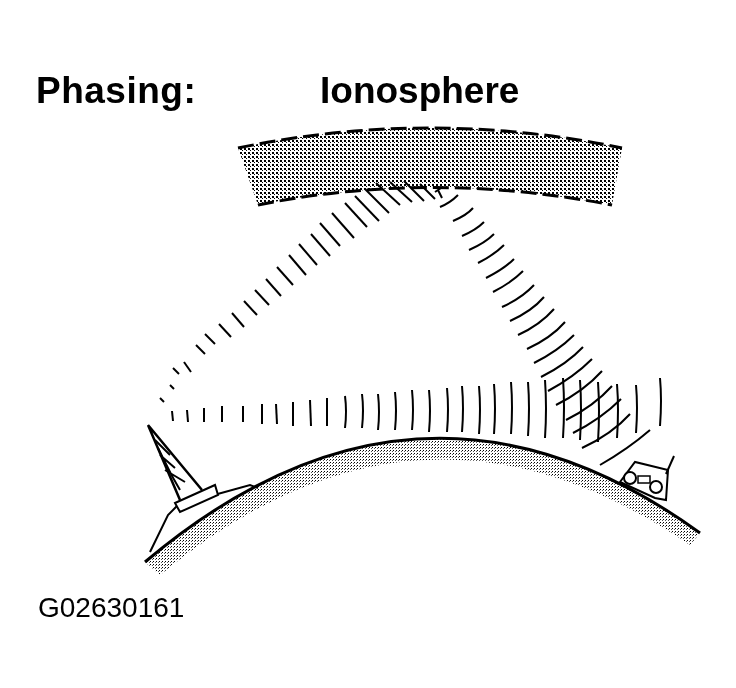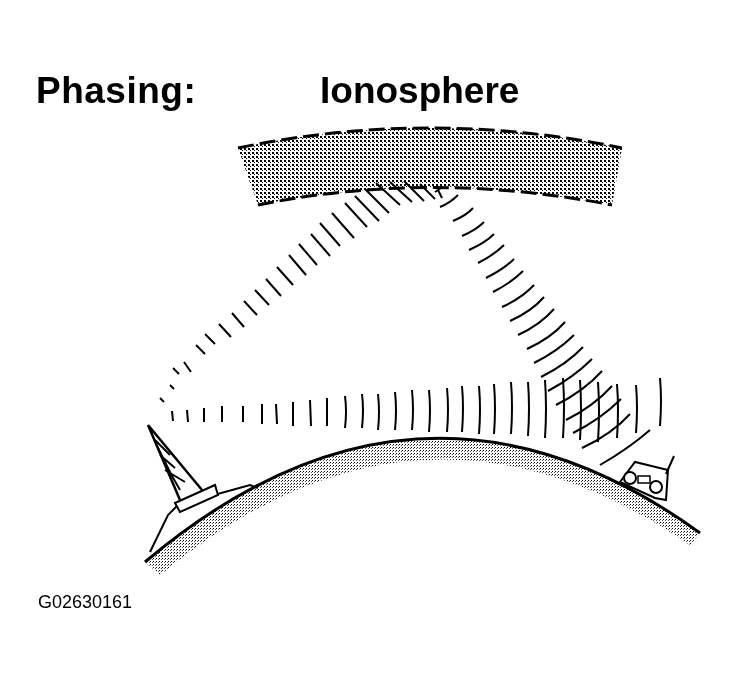--- a/index.html
+++ b/index.html
@@ -1,19 +1,19 @@
 <!DOCTYPE html>
 <html><head>
   <meta charset="utf-8">
   <style>
     html, body { margin: 0; padding: 0; background: #ffffff; }
     #stage { position: relative; width: 736px; height: 688px; background: #ffffff; overflow: hidden; }
     .title-phasing { position: absolute; left: 36px; top: 70px; font-family: "Liberation Sans", sans-serif; font-weight: bold; font-size: 37px; color: #000; letter-spacing: 0.5px; }
     .title-iono { position: absolute; left: 320px; top: 70px; font-family: "Liberation Sans", sans-serif; font-weight: bold; font-size: 37px; color: #000; }
-    .figure-id { position: absolute; left: 38px; top: 592px; font-family: "Liberation Sans", sans-serif; font-size: 18px; color: #000; }
+    .figure-id { position: absolute; left: 38px; top: 592px; font-family: "Liberation Sans", sans-serif; font-size: 28px; color: #000; }
     svg.diagram { position: absolute; left: 0; top: 0; }
   </style>
 </head>
 <body>
 
 <div id="stage">
 
   <div class="title-phasing">Phasing:</div>
   <div class="title-iono">Ionosphere</div>
 

